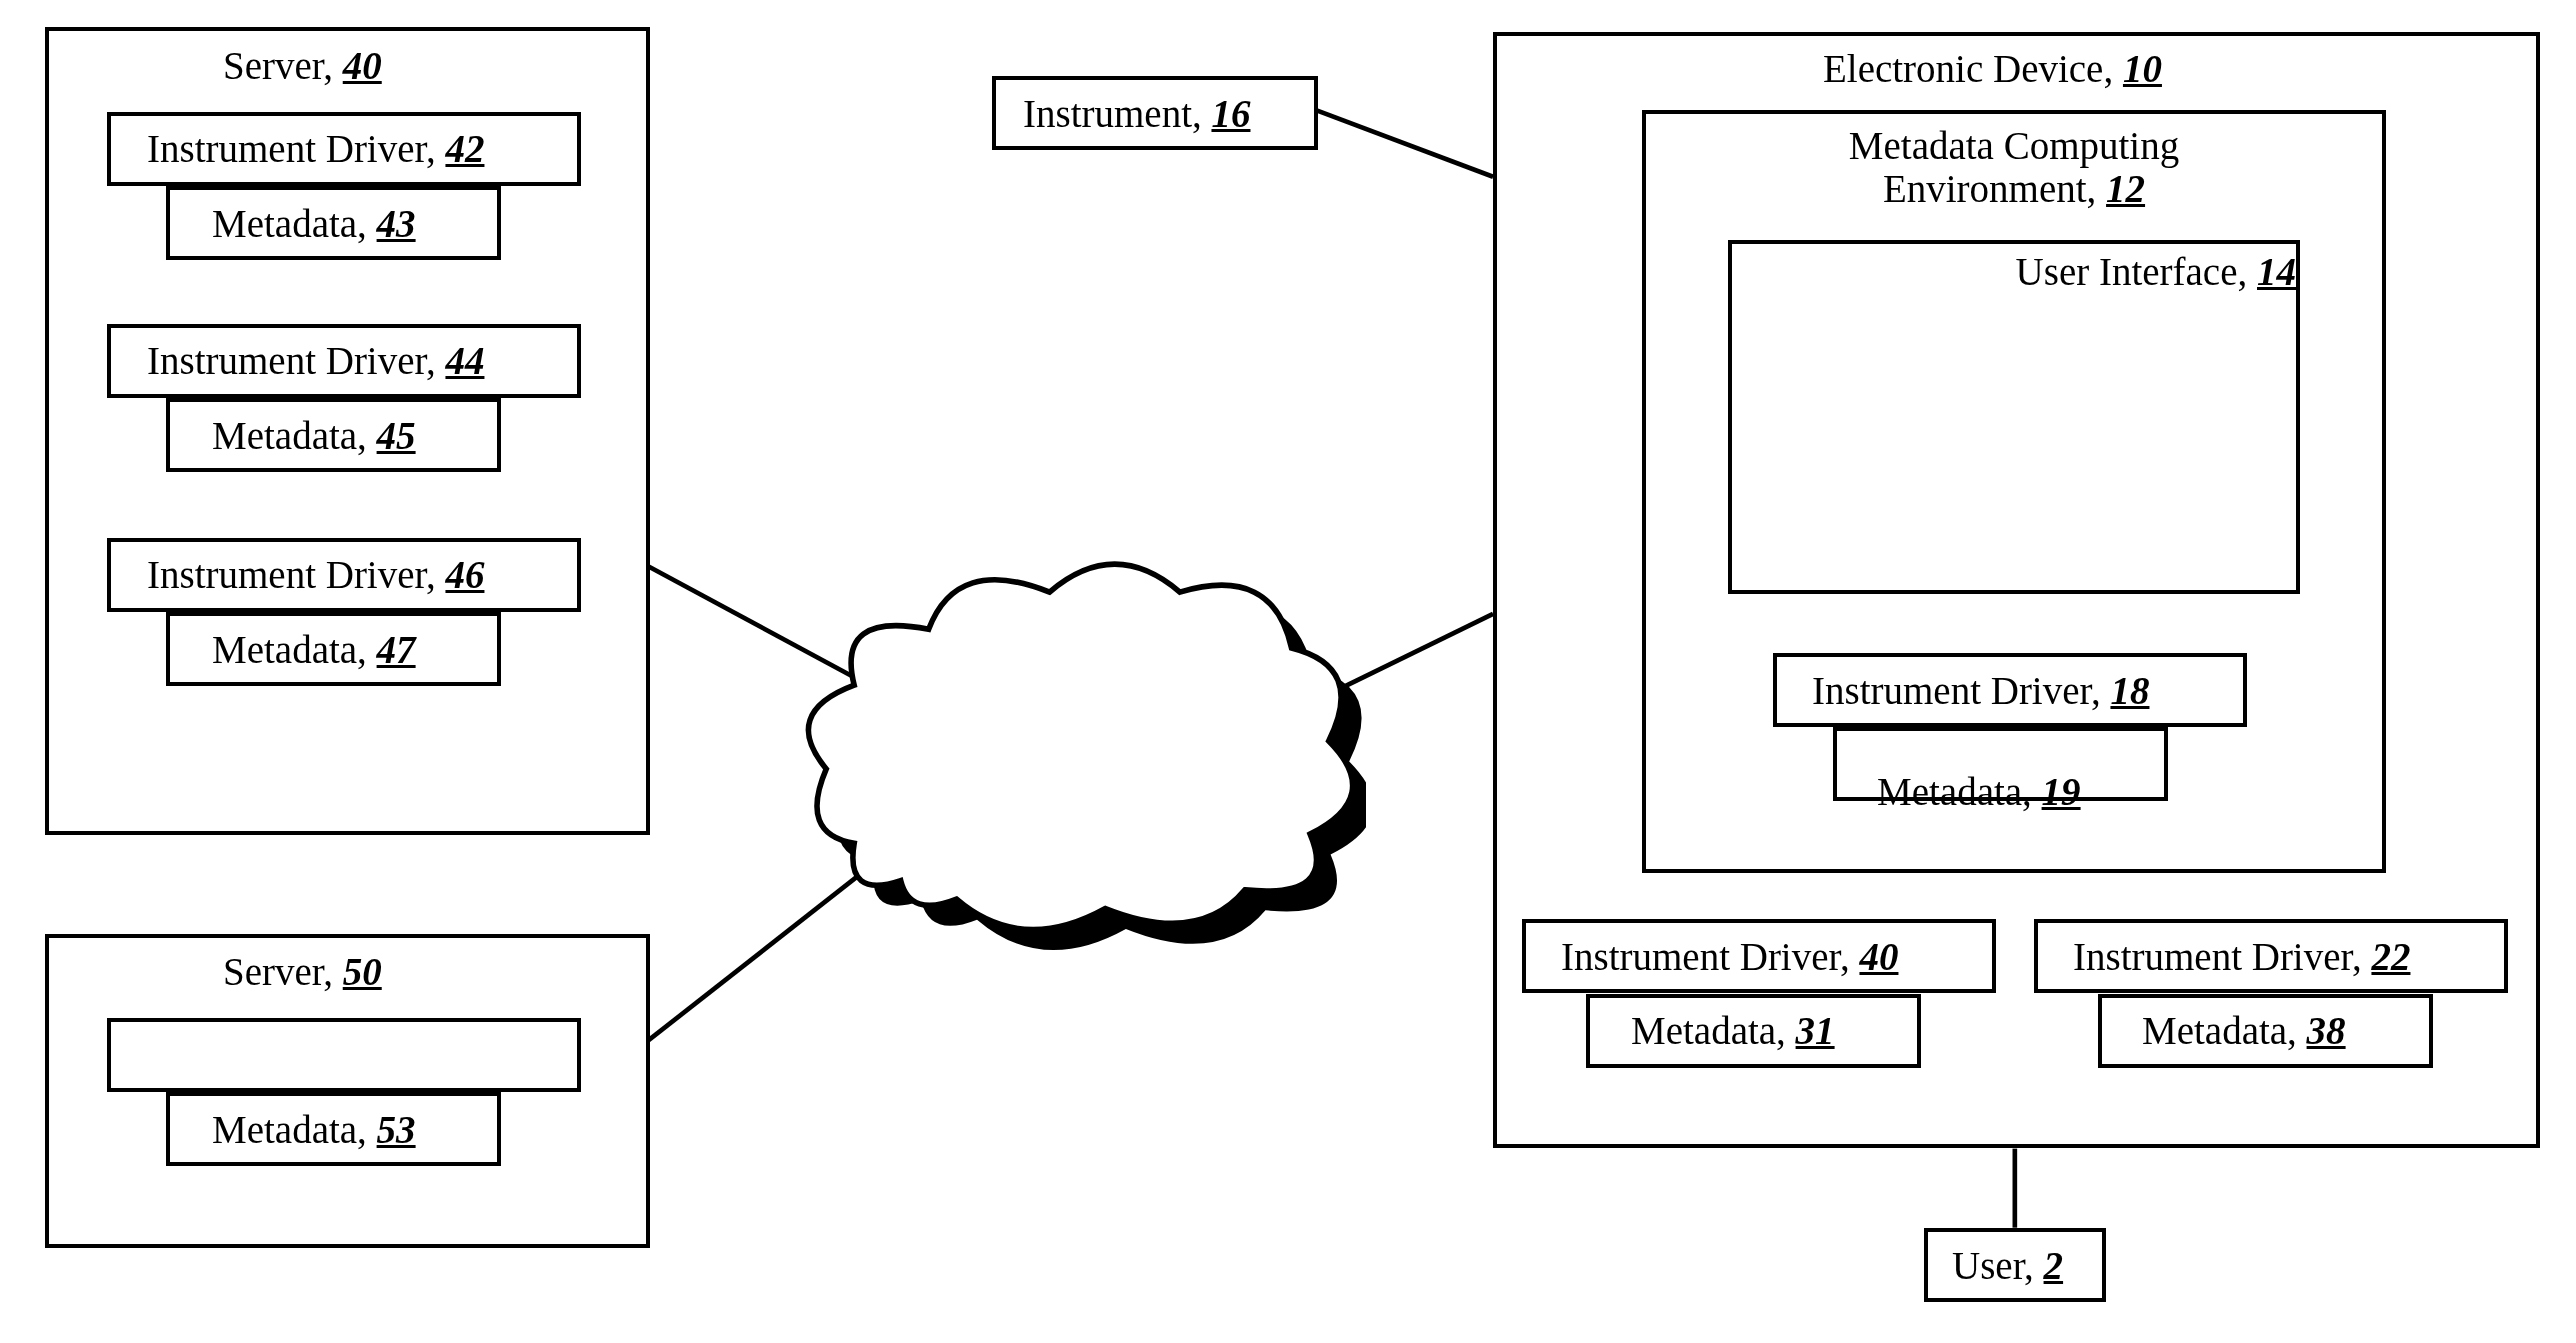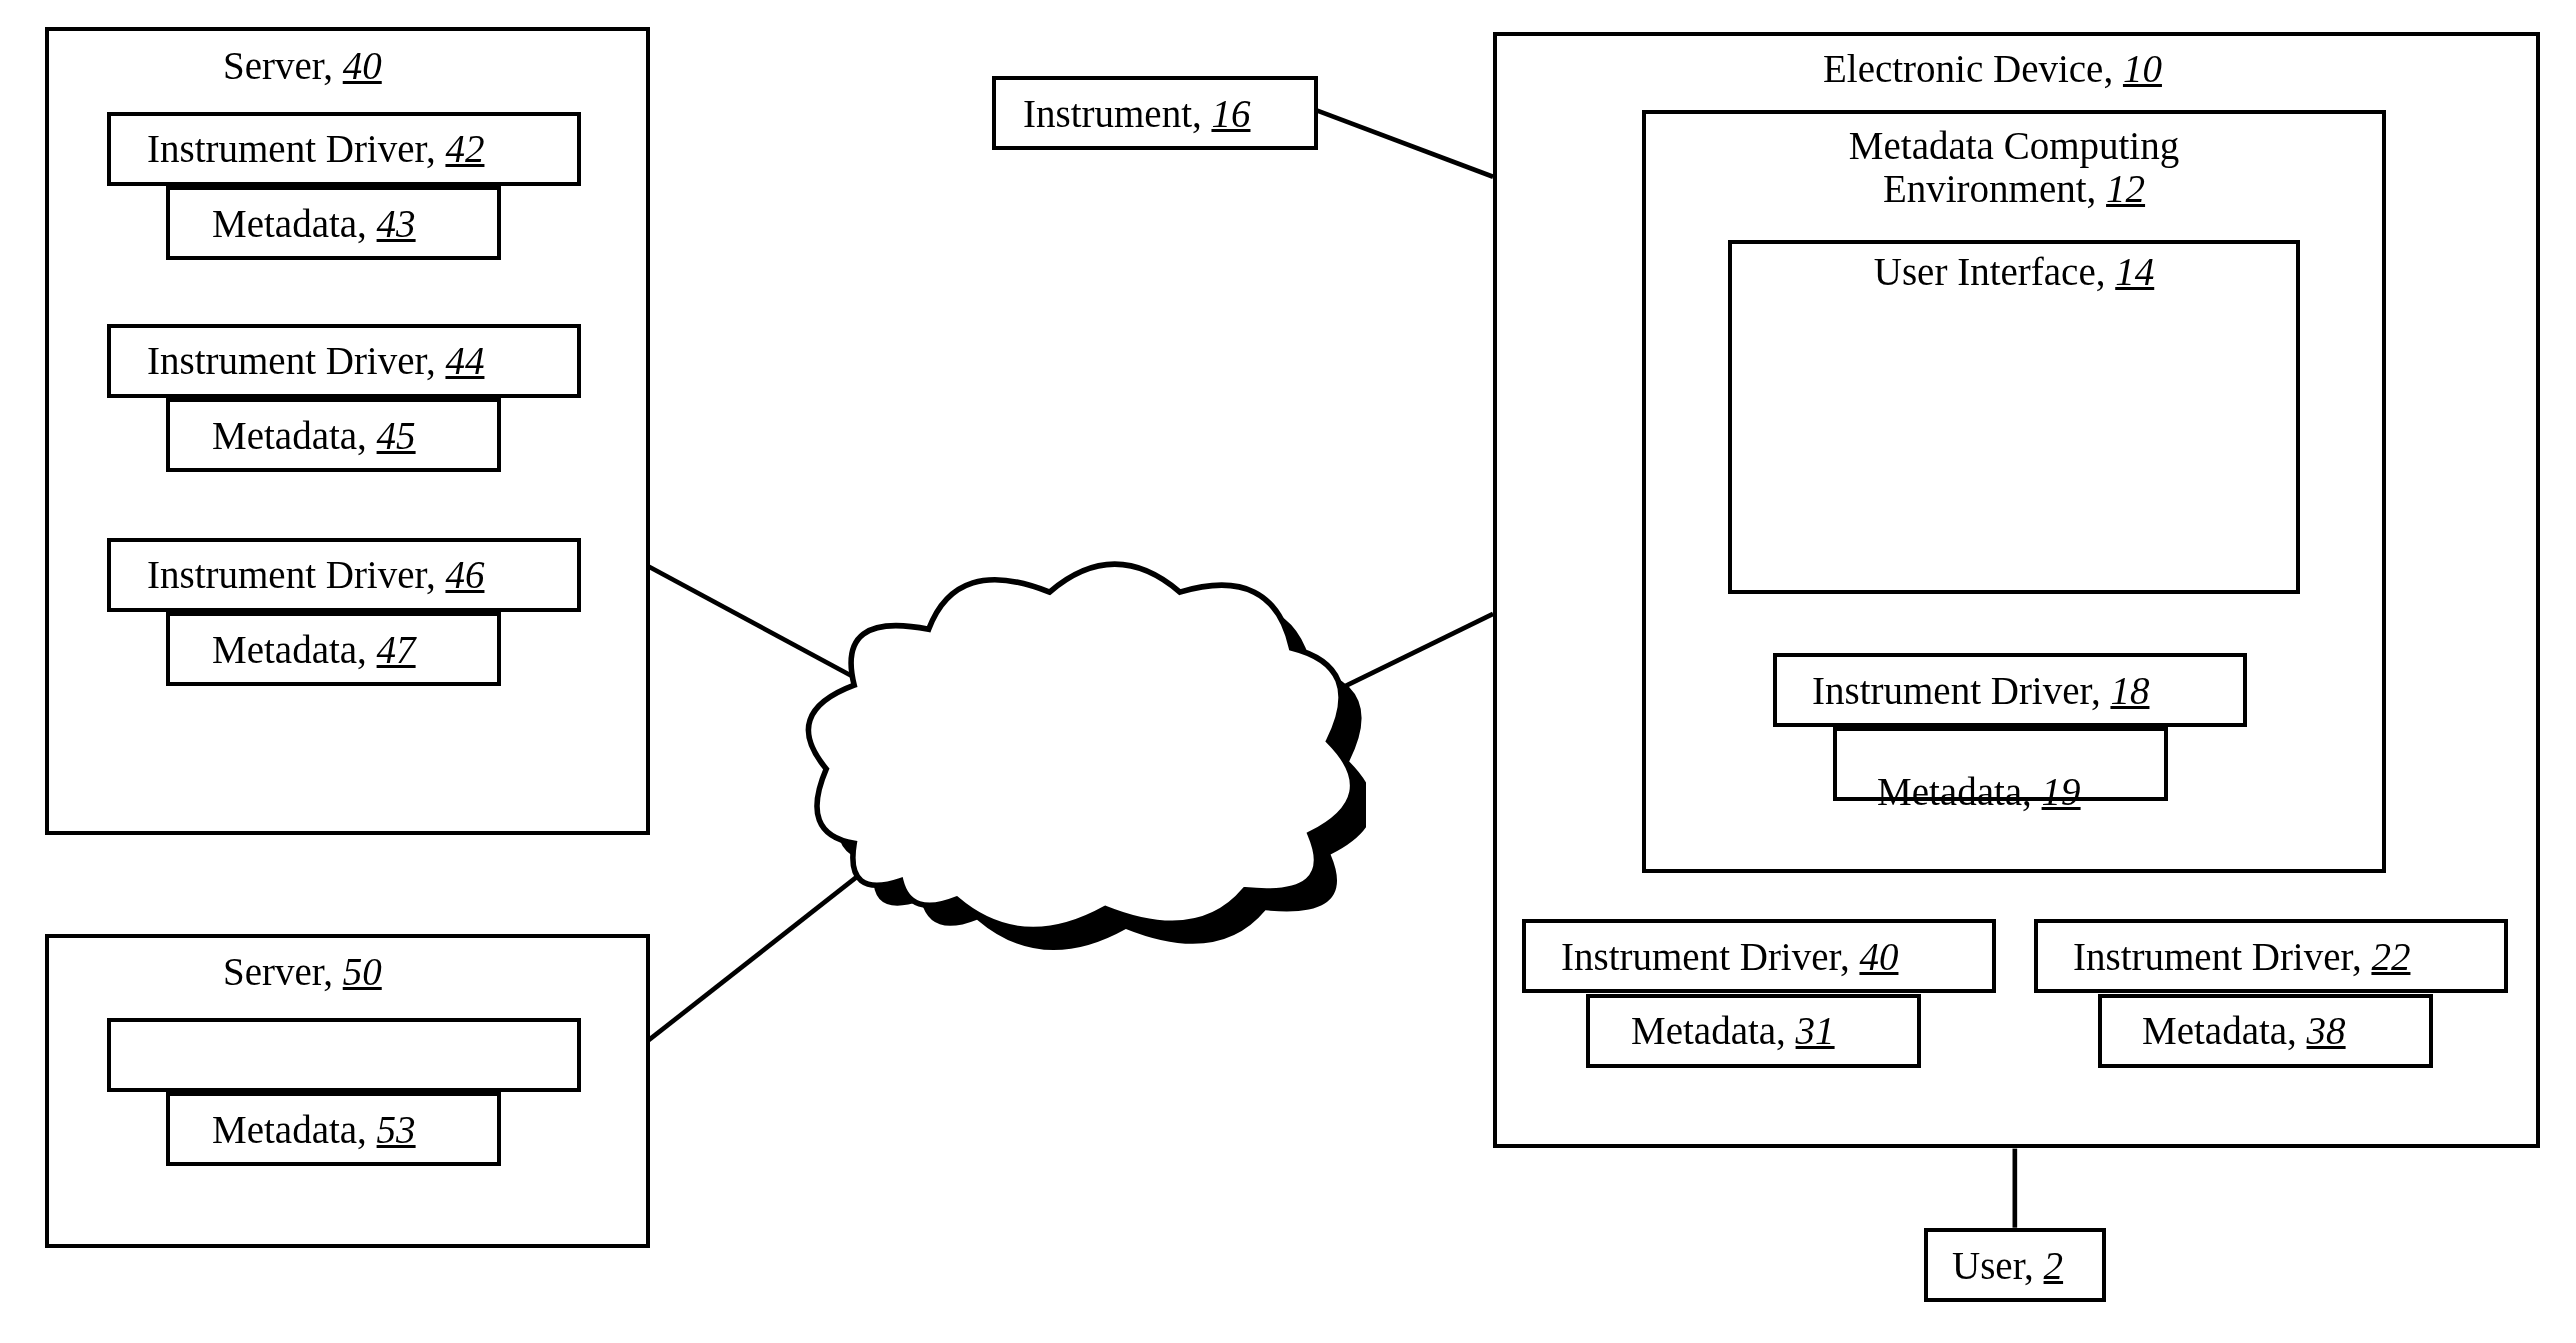--- a/index.html
+++ b/index.html
@@ -22,37 +22,37 @@
     background: #fff;
     box-sizing: border-box;
   }
   .title {
     position: absolute;
     text-align: center;
     white-space: nowrap;
   }
   .refnum {
     font-style: italic;
-    font-weight: normal;
+    font-weight: bold;
     text-decoration: underline;
   }
   svg.wires {
     position: absolute;
     left: 0; top: 0;
     width: 2576px;
     height: 1343px;
     pointer-events: none;
   }
   svg.cloud {
     position: absolute;
   }
   .ui-inner {
     position: absolute;
     left: 0; right: 0; top: 7.4px;
-    text-align: center;
+    text-align: right;
   }
 </style>
 </head>
 <body>
 
 <div id="stage">
 
   <svg class="wires" viewBox="0 0 2769 1444">
 
     <line x1="695" y1="608" x2="940" y2="740" stroke="#000" stroke-width="5"></line>

